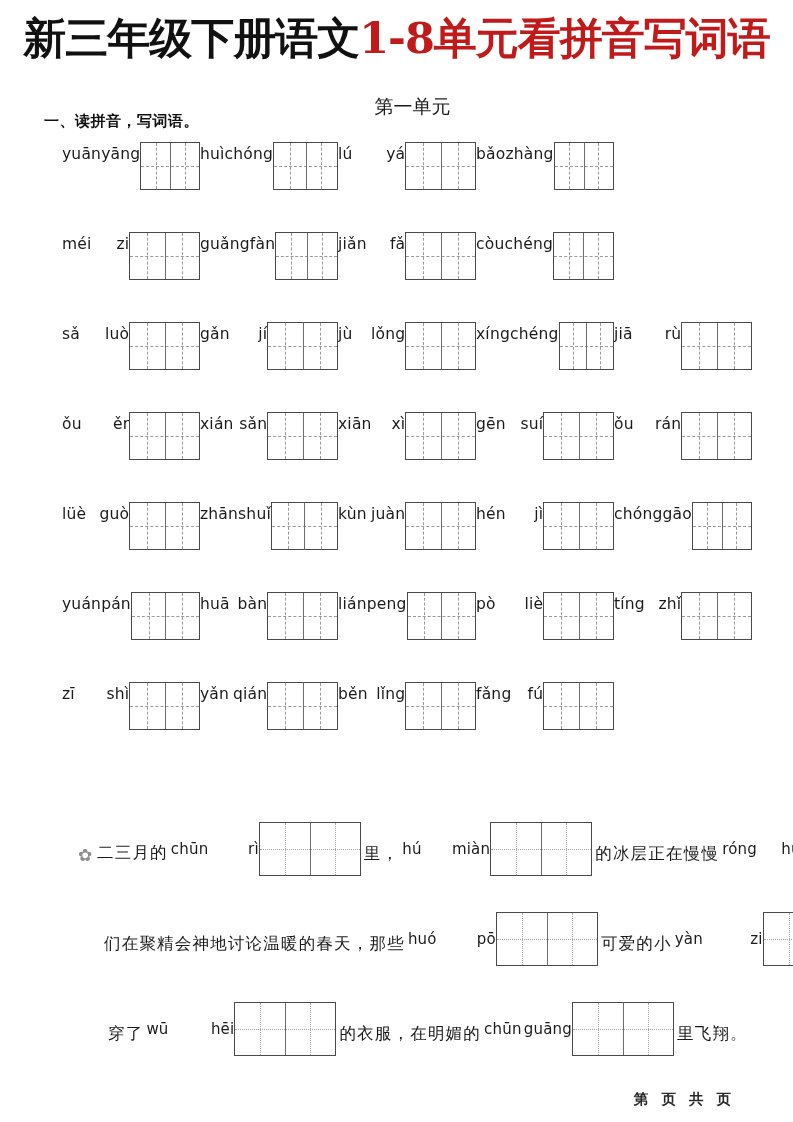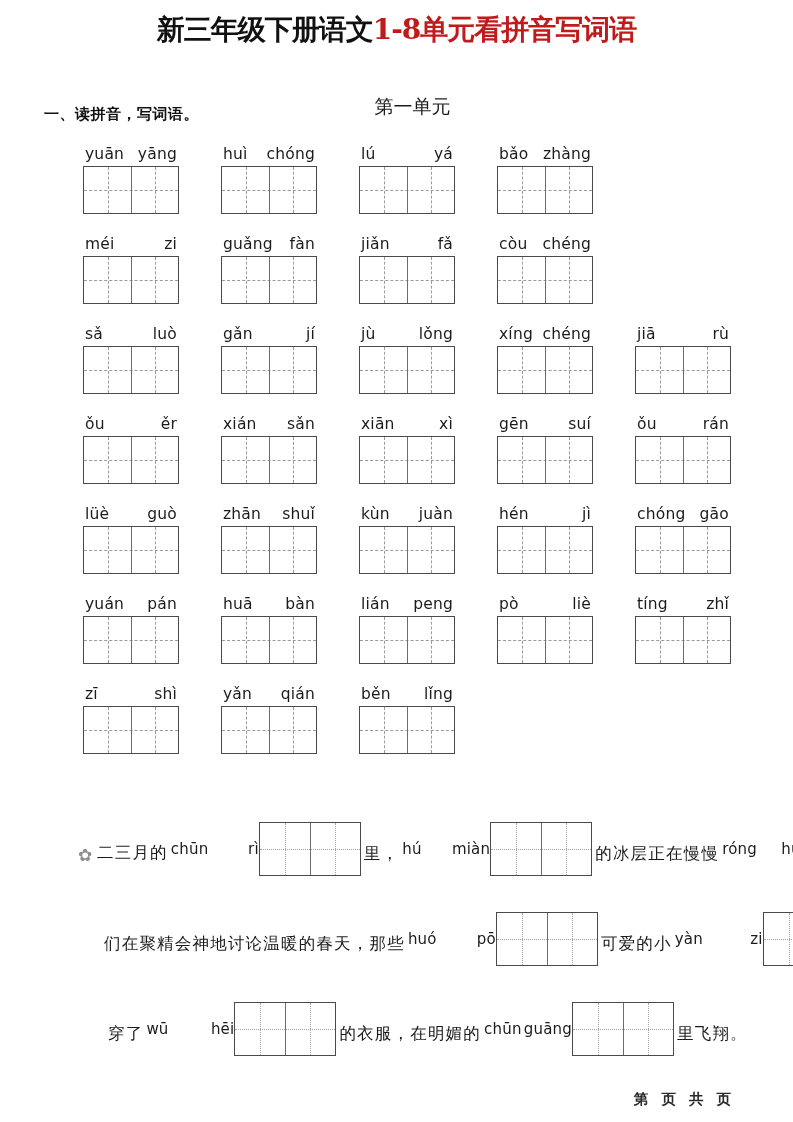--- a/index.html
+++ b/index.html
@@ -22,41 +22,41 @@
     top: 14px;
     left: 0;
     width: 793px;
     text-align: center;
     white-space: nowrap;
   }
   .title-bar .t-black,
   .title-bar .t-red {
     font-family: "DejaVu Serif", "Liberation Serif", serif;
     font-weight: bold;
-    font-size: 28px;
+    font-size: 43px;
     letter-spacing: -1px;
     line-height: 1.12;
   }
   .title-bar .t-black { color: #111111; }
   .title-bar .t-red   { color: #c01a1a; }
 
   
   .unit-heading {
     position: absolute;
     top: 94px;
     left: 16px;
     width: 793px;
     text-align: center;
     font-family: "DejaVu Serif", "Liberation Serif", serif;
     font-size: 19px;
     color: #1a1a1a;
   }
   .instruction {
     position: absolute;
-    top: 105px;
+    top: 112px;
     left: 44px;
     font-family: "DejaVu Sans", sans-serif;
     font-weight: bold;
     font-size: 15px;
     color: #111111;
     letter-spacing: 0.5px;
   }
 
   
   .word-grid {
@@ -65,22 +65,22 @@
     left: 62px;
     width: 690px;
   }
   .word-row {
     display: flex;
     height: 90px;
   }
   .word-cell {
     width: 138px;
     display: flex;
-    flex-direction: column;
-    align-items: center;
+    flex-direction: row;
+    align-items: flex-start;
   }
   .word-cell.empty { visibility: hidden; }
 
   .pinyin {
     font-family: "DejaVu Sans", sans-serif;
     font-size: 15.5px;
     color: #1b1b1b;
     height: 24px;
     line-height: 24px;
     letter-spacing: 0.2px;
@@ -612,20 +612,32 @@
         <span class="syl">běn</span>
         <span class="syl">lǐng</span>
       </div>
       <div class="tzg">
         <span class="dash-v1"></span>
         <span class="dash-v2"></span>
         <span class="dash-h"></span>
         <span class="mid-v"></span>
       </div>
     </div>
+    <div class="word-cell">
+      <div class="pinyin">
+        <span class="syl">fǎng</span>
+        <span class="syl">fú</span>
+      </div>
+      <div class="tzg">
+        <span class="dash-v1"></span>
+        <span class="dash-v2"></span>
+        <span class="dash-h"></span>
+        <span class="mid-v"></span>
+      </div>
+    </div>
     <div class="word-cell empty"></div>
   </div>
 
 </div>
 
 <div class="sentences">
 
   <div class="sent-line l1">
     <span class="sent-text"><span class="flower-icon">✿</span><span>二三月的</span></span>
     <span class="blank">

